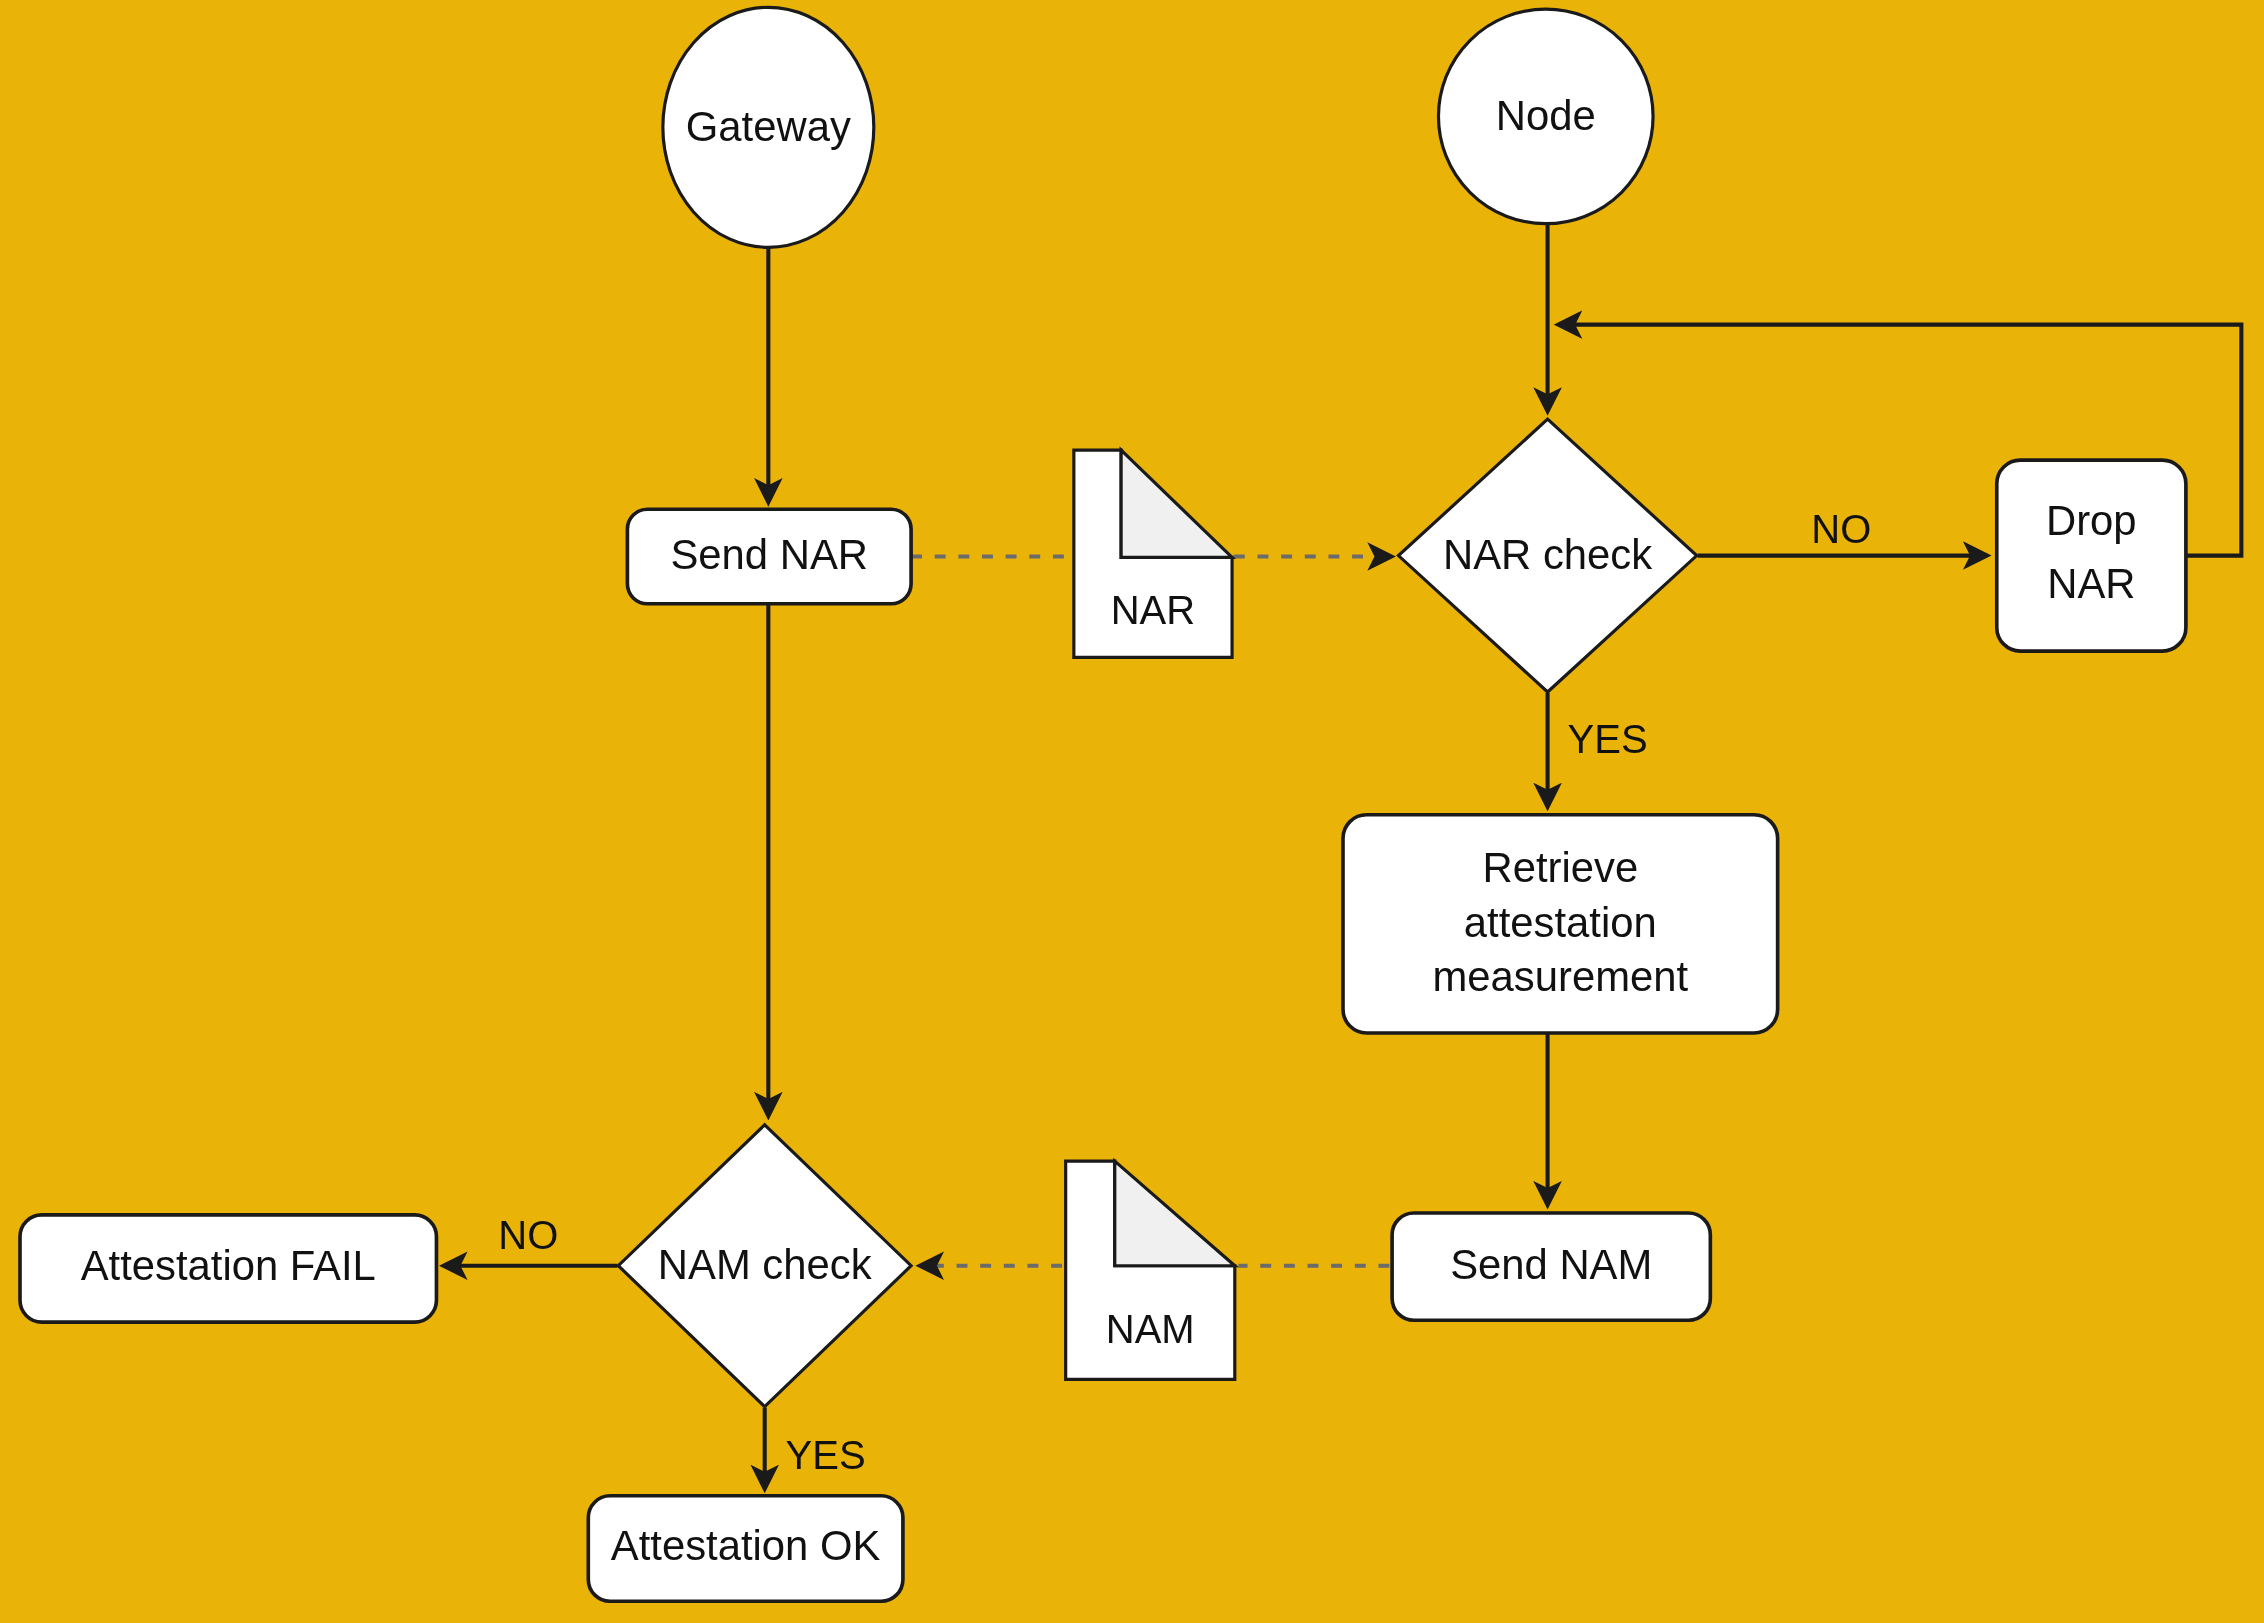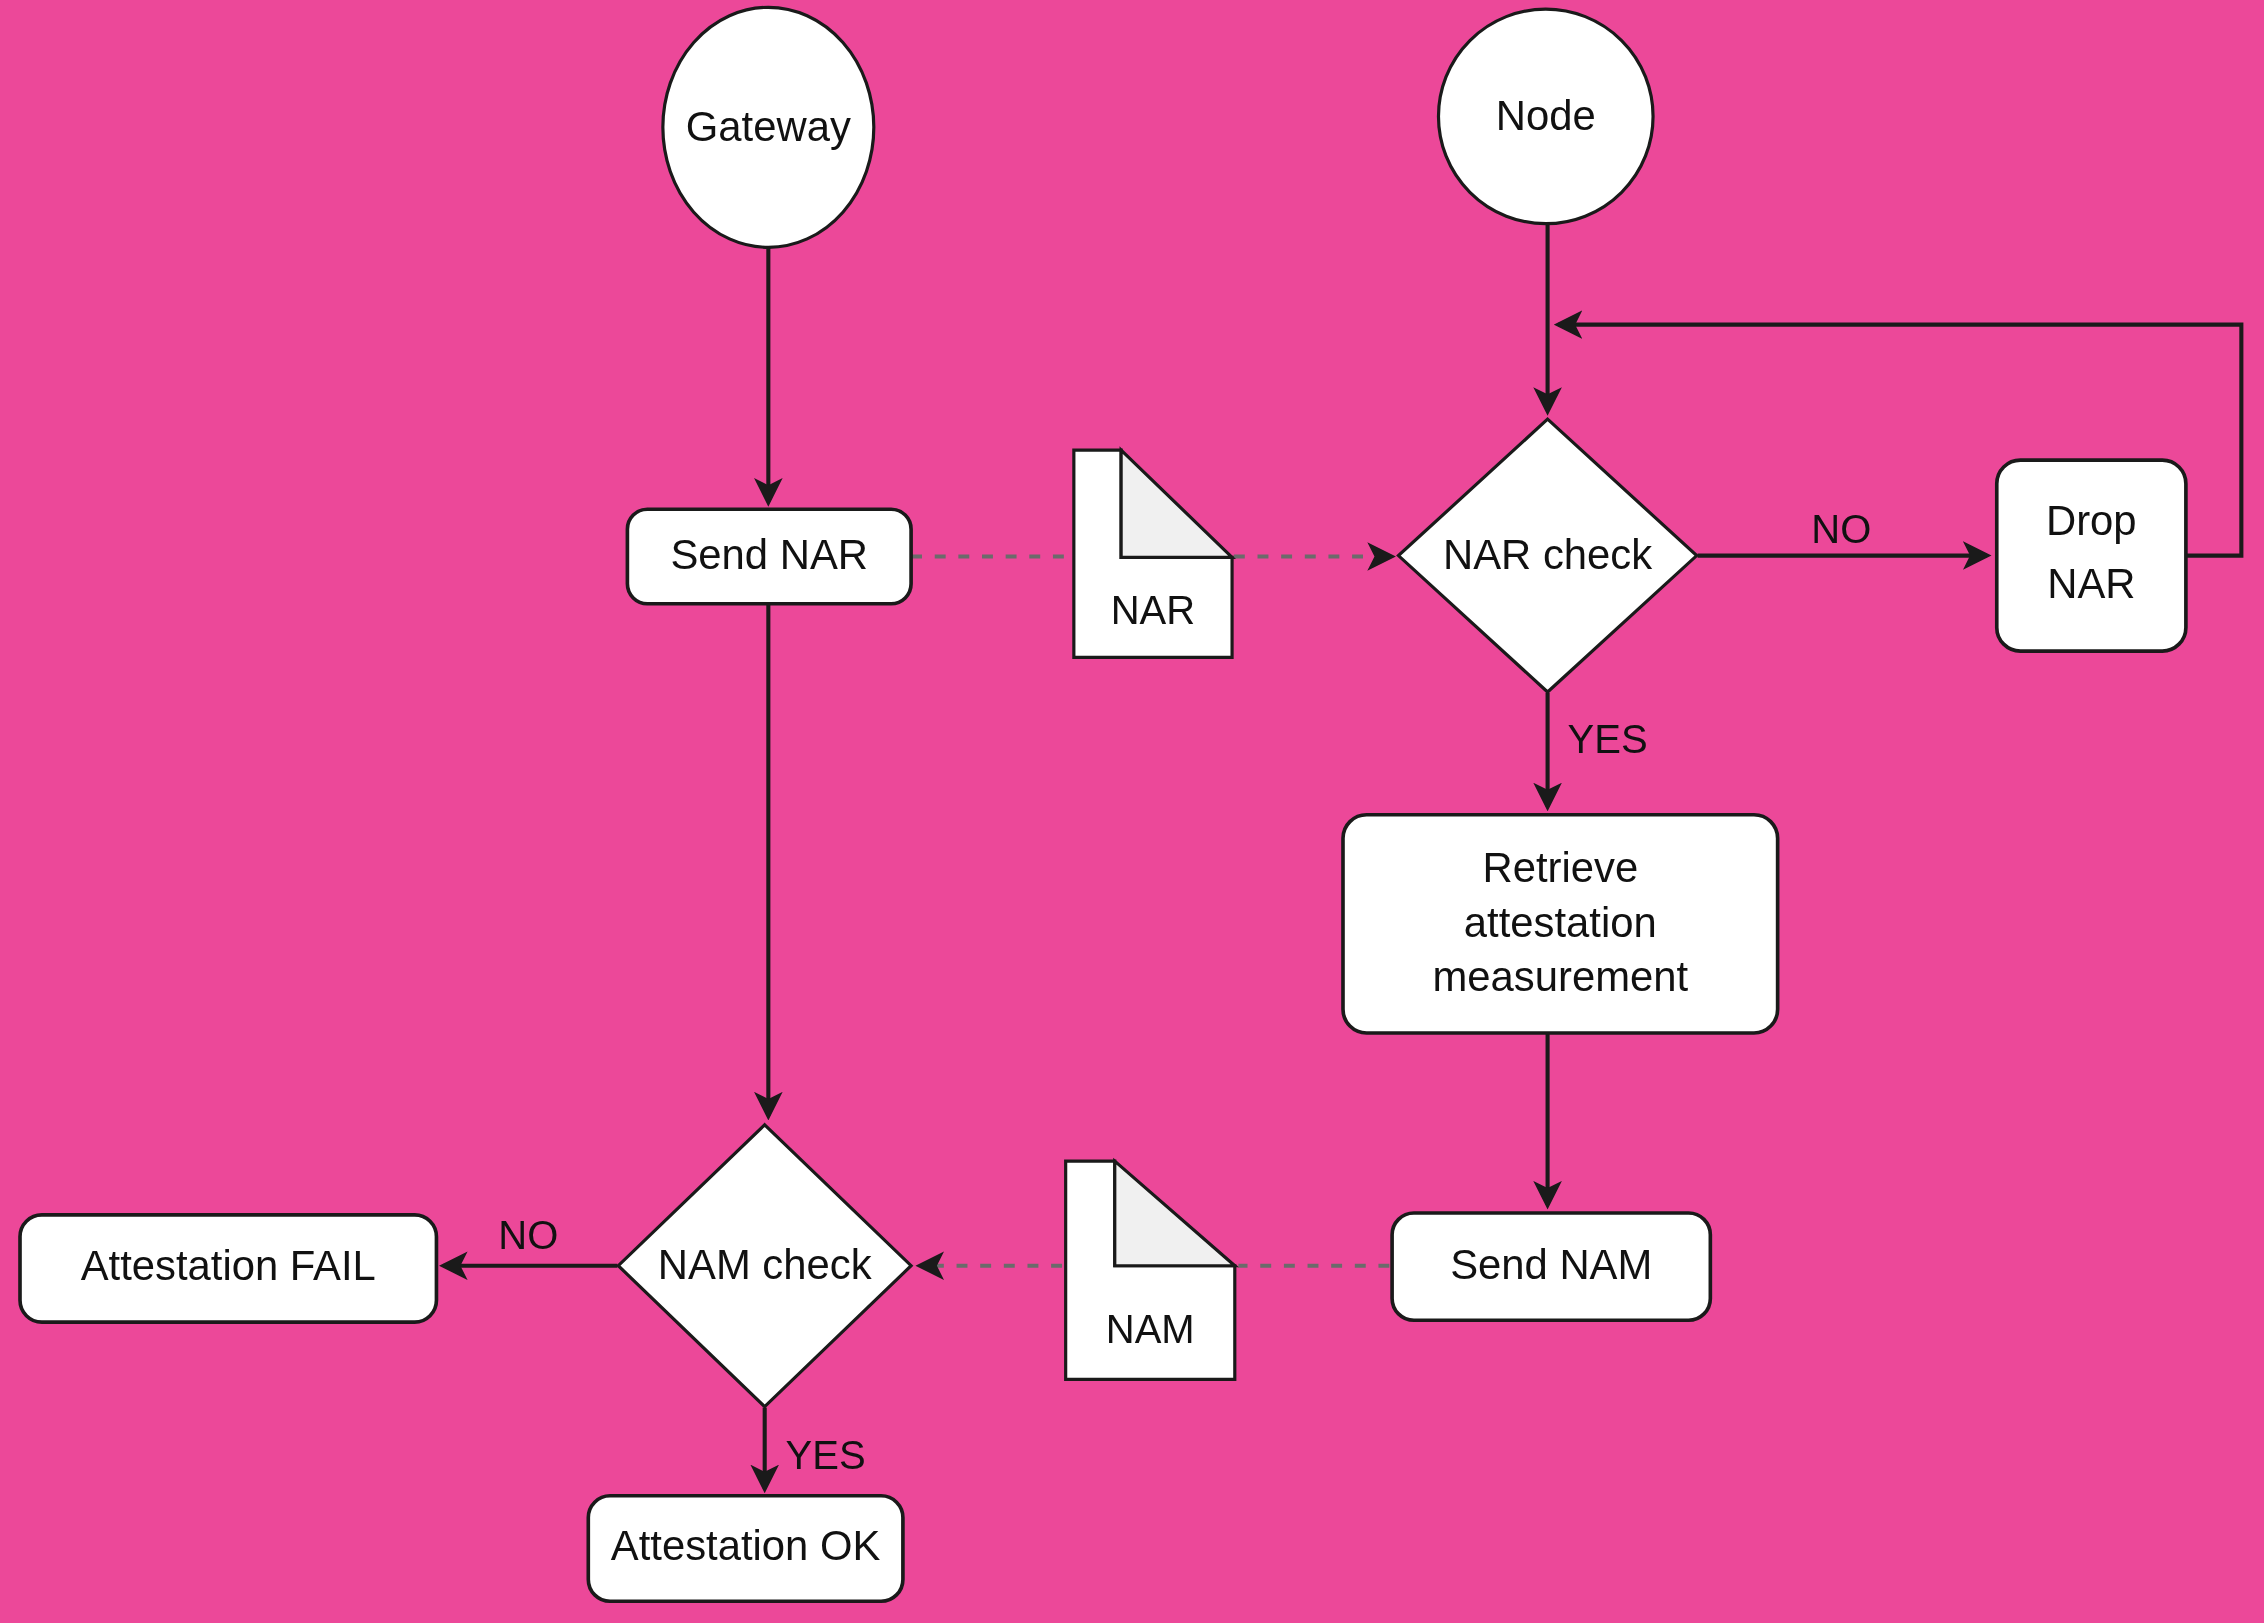--- a/index.html
+++ b/index.html
@@ -8,21 +8,21 @@
     padding: 0;
     background: #ffffff;
   }
   body {
     font-family: "Liberation Sans", sans-serif;
   }
   #diagram-root {
     position: relative;
     width: 2265px;
     height: 1624px;
-    background: #ec4899;
+    background: #eab308;
     overflow: hidden;
   }
   svg#flow {
     display: block;
     width: 2265px;
     height: 1624px;
   }
   .shape-stroke {
     fill: #ffffff;
     stroke: #1a1a1a;

